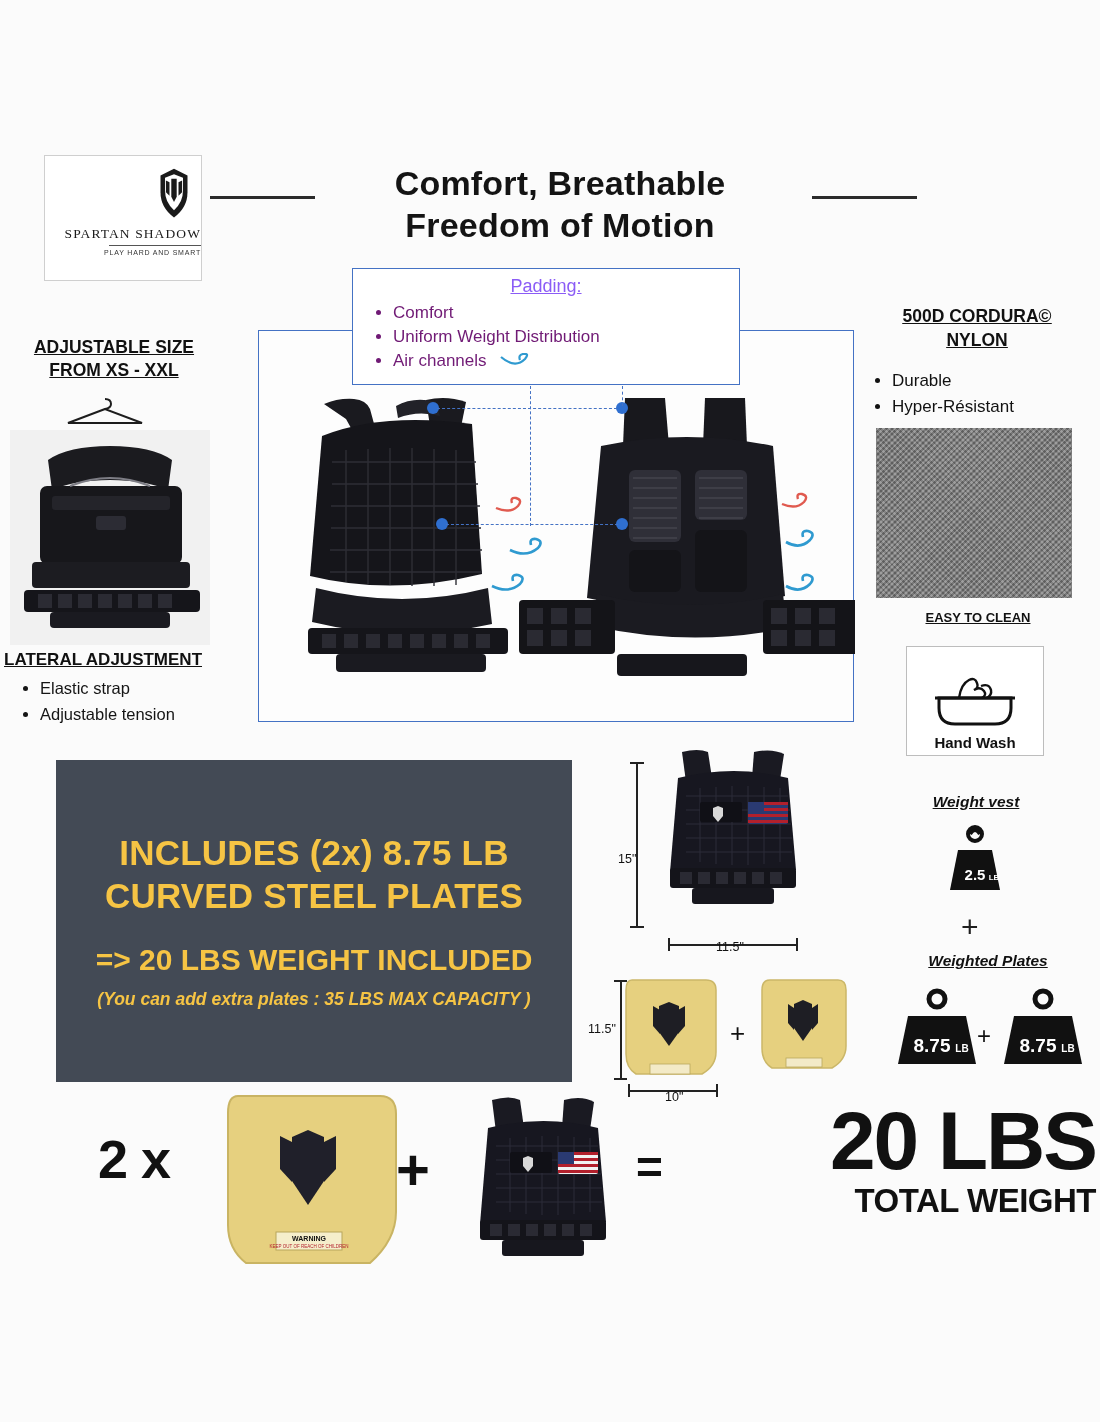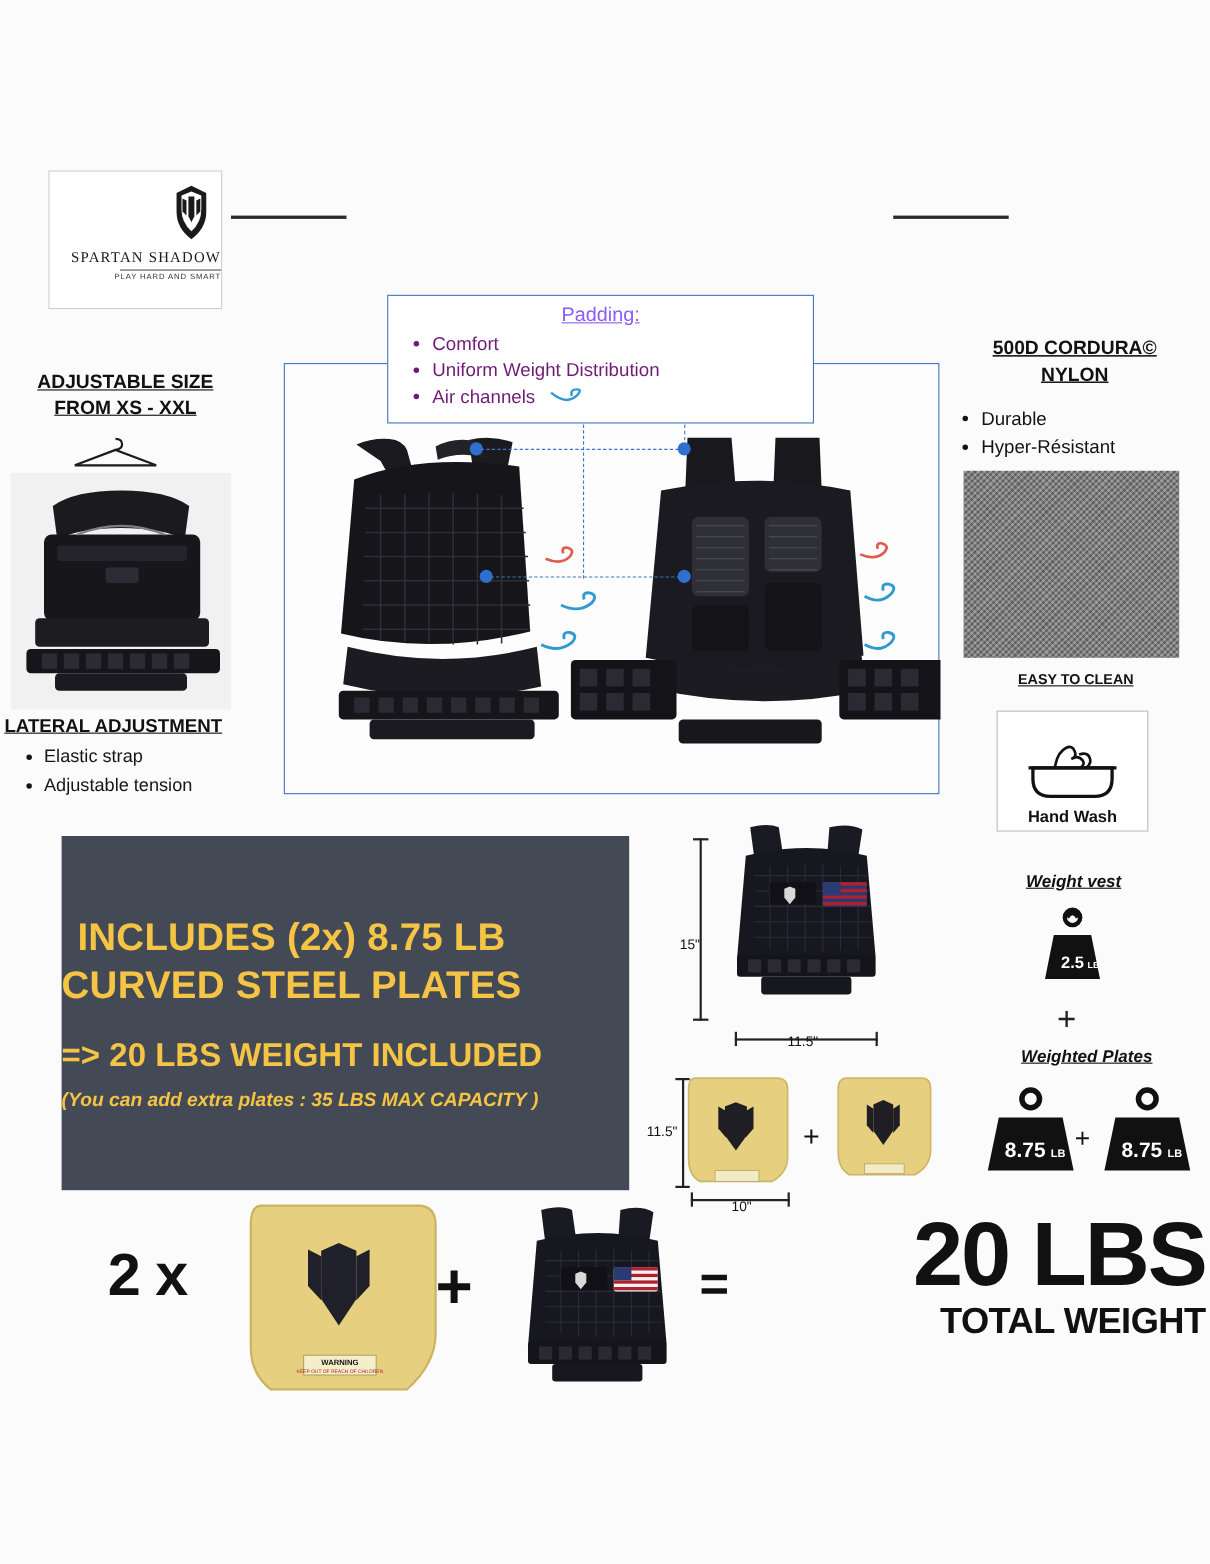--- a/index.html
+++ b/index.html
@@ -130,21 +130,21 @@
     border:1px solid #bdbdbd; background:#fff;
     display:flex; flex-direction:column; align-items:center; justify-content:flex-end;
     padding-bottom:4px;
   }
   .handwash-label { font-size:15px; font-weight:bold; }
 
   
   .promo {
     position:absolute; left:56px; top:760px; width:516px; height:322px;
     background:#434a55;
-    display:flex; flex-direction:column; align-items:flex-start; justify-content:center;
+    display:flex; flex-direction:column; align-items:center; justify-content:center;
     text-align:center;
   }
   .promo-l1 {
     color:#f6c444; font-size:35px; font-weight:bold; line-height:1.22; letter-spacing:0.2px;
   }
   .promo-l2 {
     color:#f6c444; font-size:30px; font-weight:bold; margin-top:26px;
   }
   .promo-l3 {
     color:#f6c444; font-size:17.5px; font-style:italic; font-weight:bold; margin-top:12px;
@@ -209,20 +209,24 @@
       <path d="M21 16 L25 18 L25 33 L21 29 Z" fill="#1a1a1a"></path>
       <path d="M39 16 L35 18 L35 33 L39 29 Z" fill="#1a1a1a"></path>
     </svg>
     <div class="logo-name">SPARTAN SHADOW</div>
     <div class="logo-rule"></div>
     <div class="logo-tag">PLAY HARD AND SMART</div>
   </div>
 
   <div class="rule-left"></div>
   <div class="rule-right"></div>
+  <div class="headline">
+    <div>Comfort,  Breathable</div>
+    <div>Freedom of Motion</div>
+  </div>
 
   <div class="adj-title">
     <u>ADJUSTABLE SIZE</u><br>
     <u>FROM XS - XXL</u>
   </div>
 
   <svg class="hanger" viewBox="0 0 86 30">
     <path d="M43 3 q6 0 6 5 q0 4 -6 5" fill="none" stroke="#1d1d1d" stroke-width="2"></path>
     <path d="M43 13 L6 27 L80 27 Z" fill="none" stroke="#1d1d1d" stroke-width="2"></path>
   </svg>

